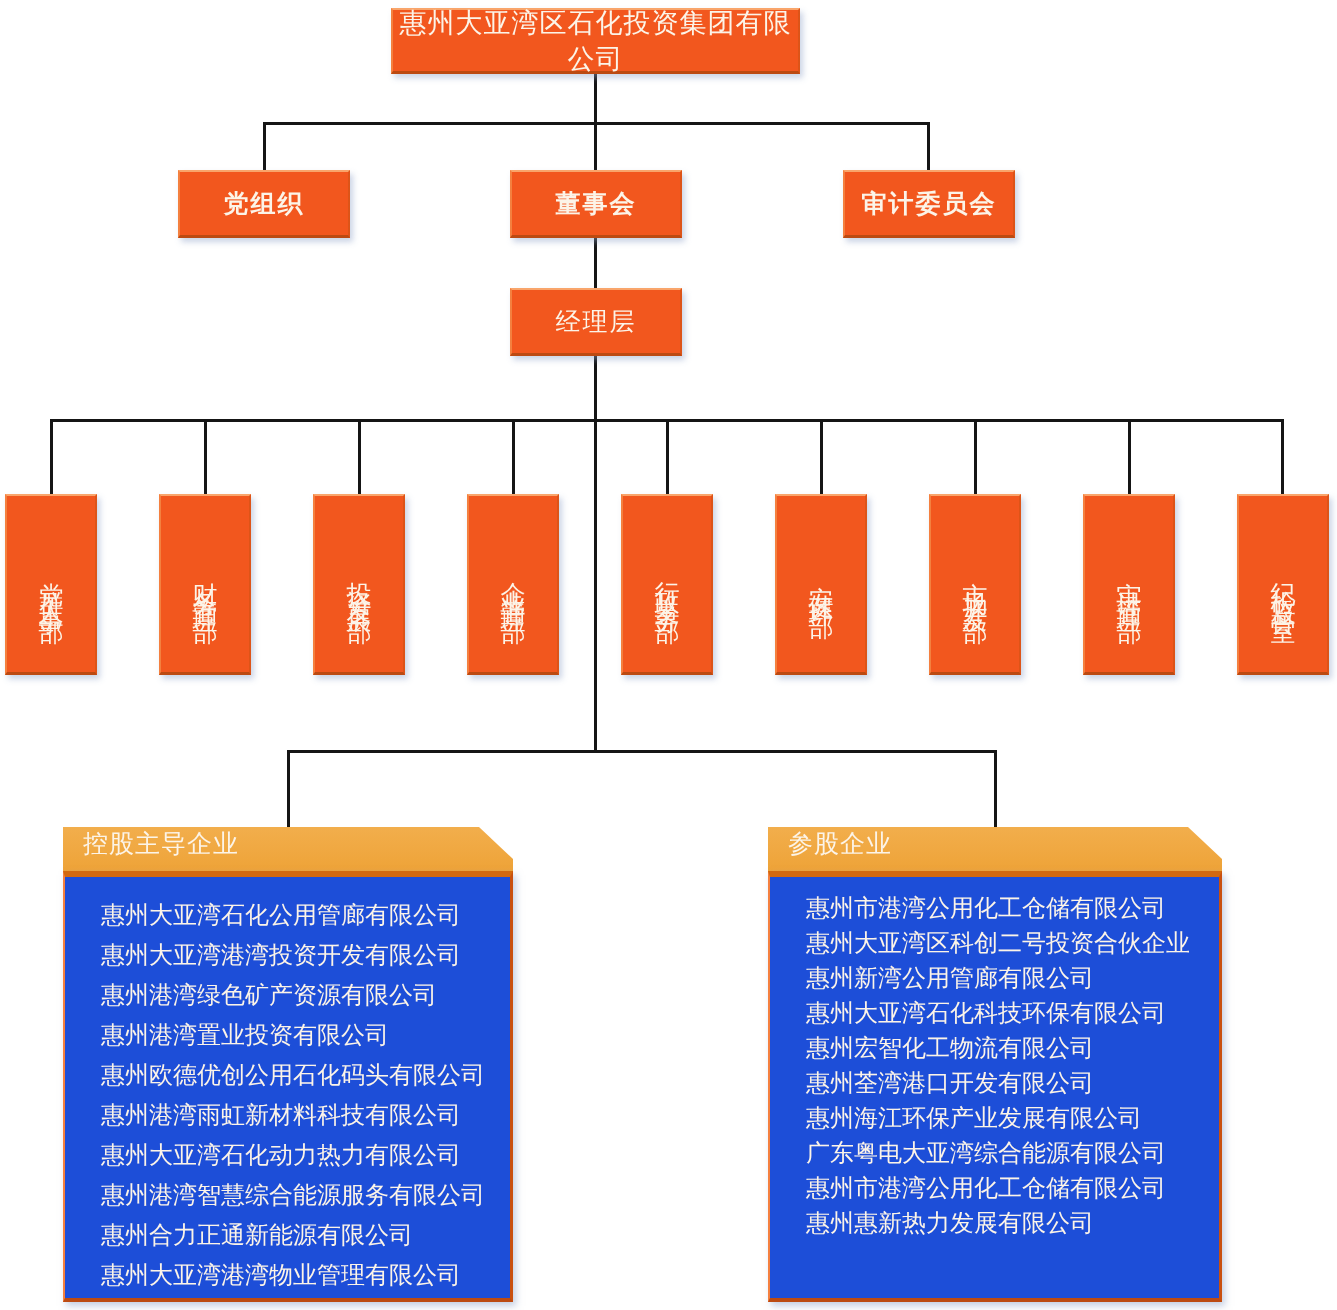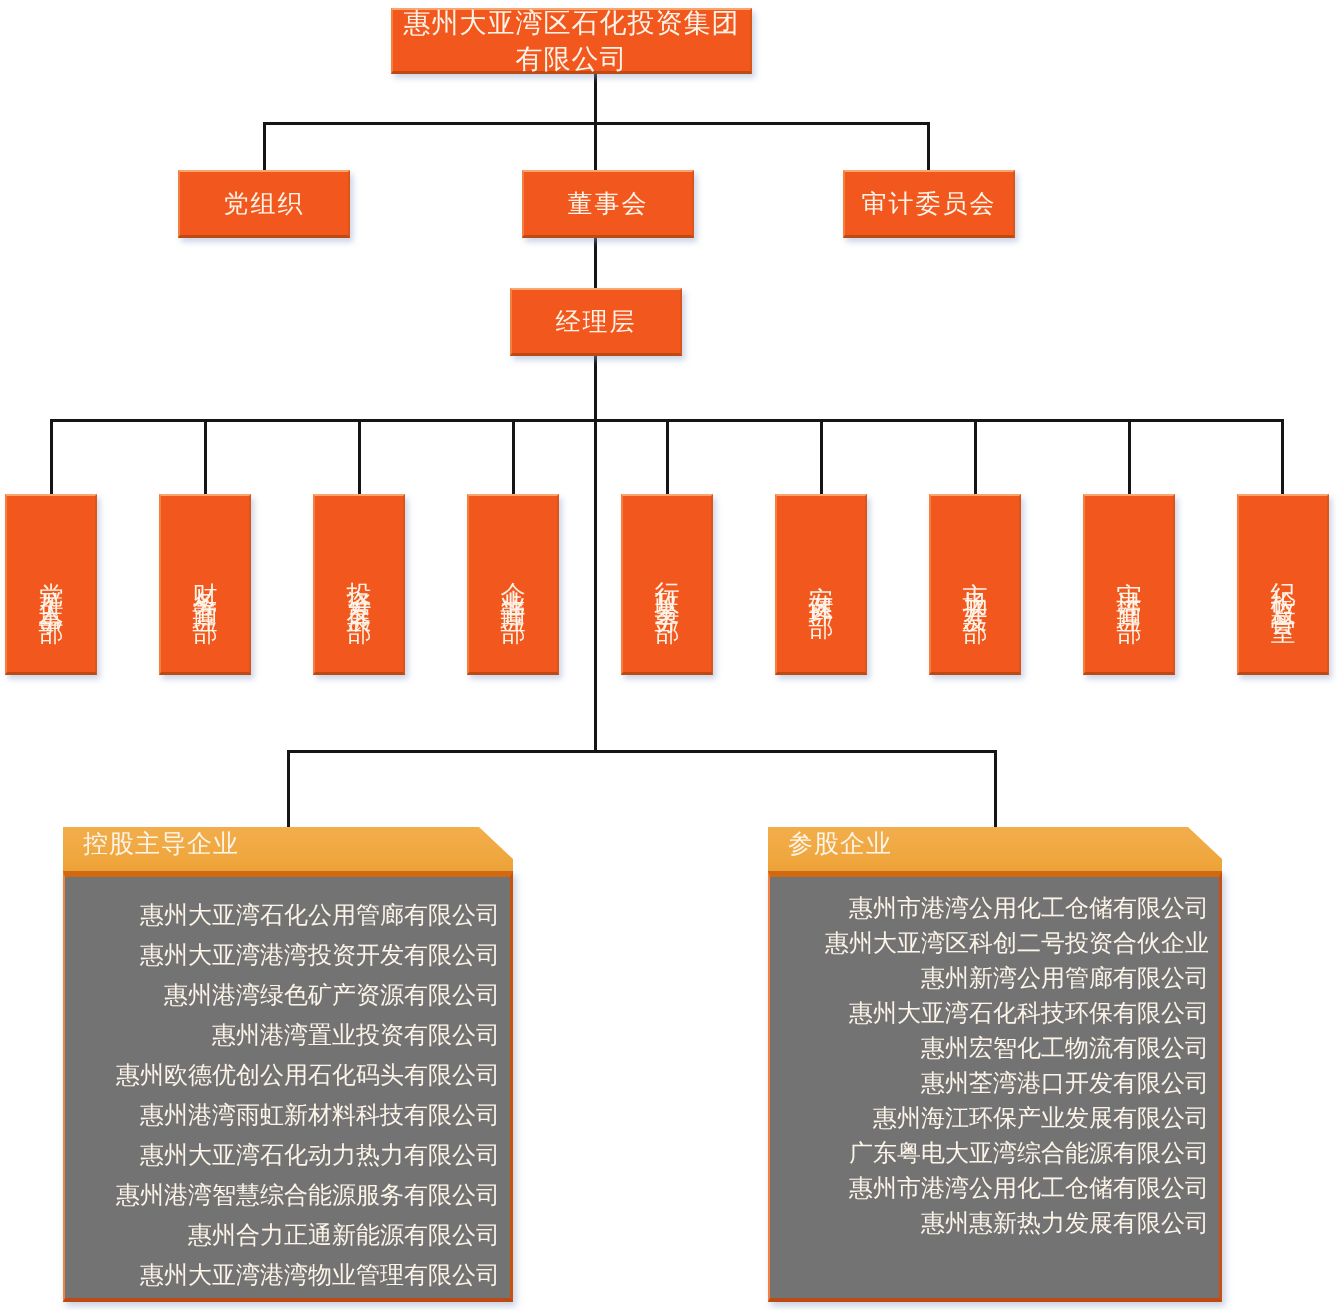--- a/index.html
+++ b/index.html
@@ -14,22 +14,22 @@
     display:flex;align-items:center;justify-content:center;
     box-sizing:border-box;
     border-top:2px solid #F9A express56B;
     border-top:2px solid #F9A56B;
     border-left:2px solid #F4803F;
     border-right:2px solid #DD5418;
     border-bottom:3px solid #BC4A12;
     box-shadow:3px 4px 6px rgba(140,160,200,0.45);
     text-align:center;
   }
-  .root-node{left:391px;top:8px;width:361px;height:66px;font-size:27px;letter-spacing:1px;}
-  .l2-node{top:170px;width:172px;height:68px;font-size:25px;letter-spacing:2px;}
+  .root-node{left:391px;top:8px;width:409px;height:66px;font-size:27px;letter-spacing:1px;}
+  .l2-node{top:170px;width:172px;height:68px;font-size:25px;letter-spacing:2px;font-weight:bold;}
   .mgmt-node{left:510px;top:288px;width:172px;height:68px;font-size:25px;letter-spacing:2px;align-items:center;}
   .dept{top:494px;width:92px;height:181px;font-size:25px;}
   .vtext{writing-mode:vertical-rl;text-orientation:upright;letter-spacing:9px;line-height:1;}
 
   
   .line{position:absolute;background:#151515;}
   .h3{height:3px;}
   .w3{width:3px;}
 
   
@@ -37,28 +37,27 @@
   .group-header{
     position:absolute;top:0;left:0;right:0;height:44px;
     background:linear-gradient(180deg,#F2AE4C 0%,#EEA338 100%);
     clip-path:polygon(0 0,calc(100% - 34px) 0,100% 32px,100% 100%,0 100%);
     display:flex;
     padding-left:20px;box-sizing:border-box;
     color:#FCF4E8;font-size:25px;letter-spacing:1px;
   }
   .group-body{
     position:absolute;top:44px;left:0;right:0;bottom:0;
-    background:#737373;
+    background:#1d4ed8;
     border-top:6px solid #D2690F;
     border-left:2px solid #F4803F;
     border-right:3px solid #C9500F;
     border-bottom:4px solid #BC4A12;
     box-sizing:border-box;
     box-shadow:3px 4px 7px rgba(140,160,200,0.5);
-    text-align:right;
   }
   .group-list{list-style:none;margin:0;color:#FCF4E8;font-size:24px;padding:0 10px 0 36px;}
   .list-left{padding-top:18px;}
   .list-left li{line-height:40px;}
   .list-right{padding-top:13px;}
   .list-right li{line-height:35px;}
 </style>
 </head>
 <body>
 
@@ -86,21 +85,21 @@
   <div class="line w3" style="left:287px;top:750px;height:77px;"></div>
   <div class="line w3" style="left:994px;top:750px;height:77px;"></div>
 
   <div class="node root-node">
     <span>惠州大亚湾区石化投资集团有限公司</span>
   </div>
 
   <div class="node l2-node" style="left:178px;">
     <span>党组织</span>
   </div>
-  <div class="node l2-node" style="left:522px;text-align:right;">
+  <div class="node l2-node" style="left:510px;text-align:right;">
     <span>董事会</span>
   </div>
   <div class="node l2-node" style="left:843px;">
     <span>审计委员会</span>
   </div>
 
   <div class="node mgmt-node">
     <span>经理层</span>
   </div>
 

